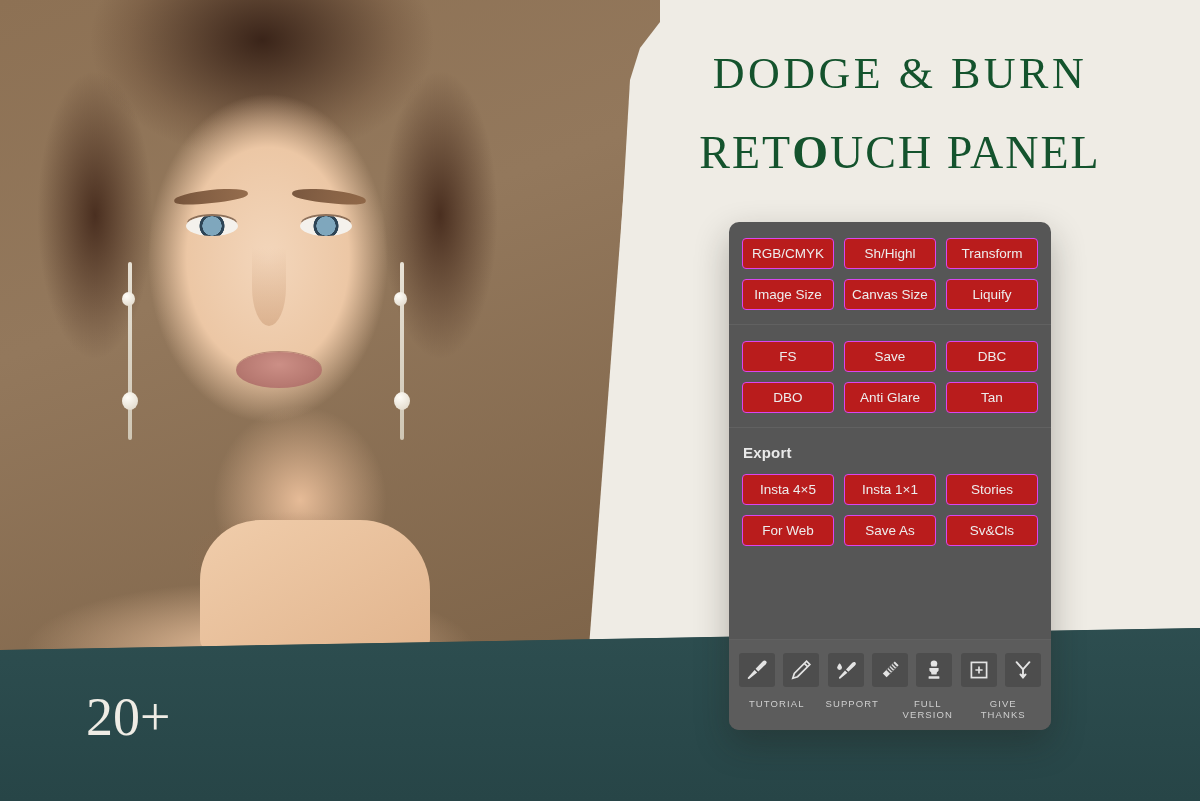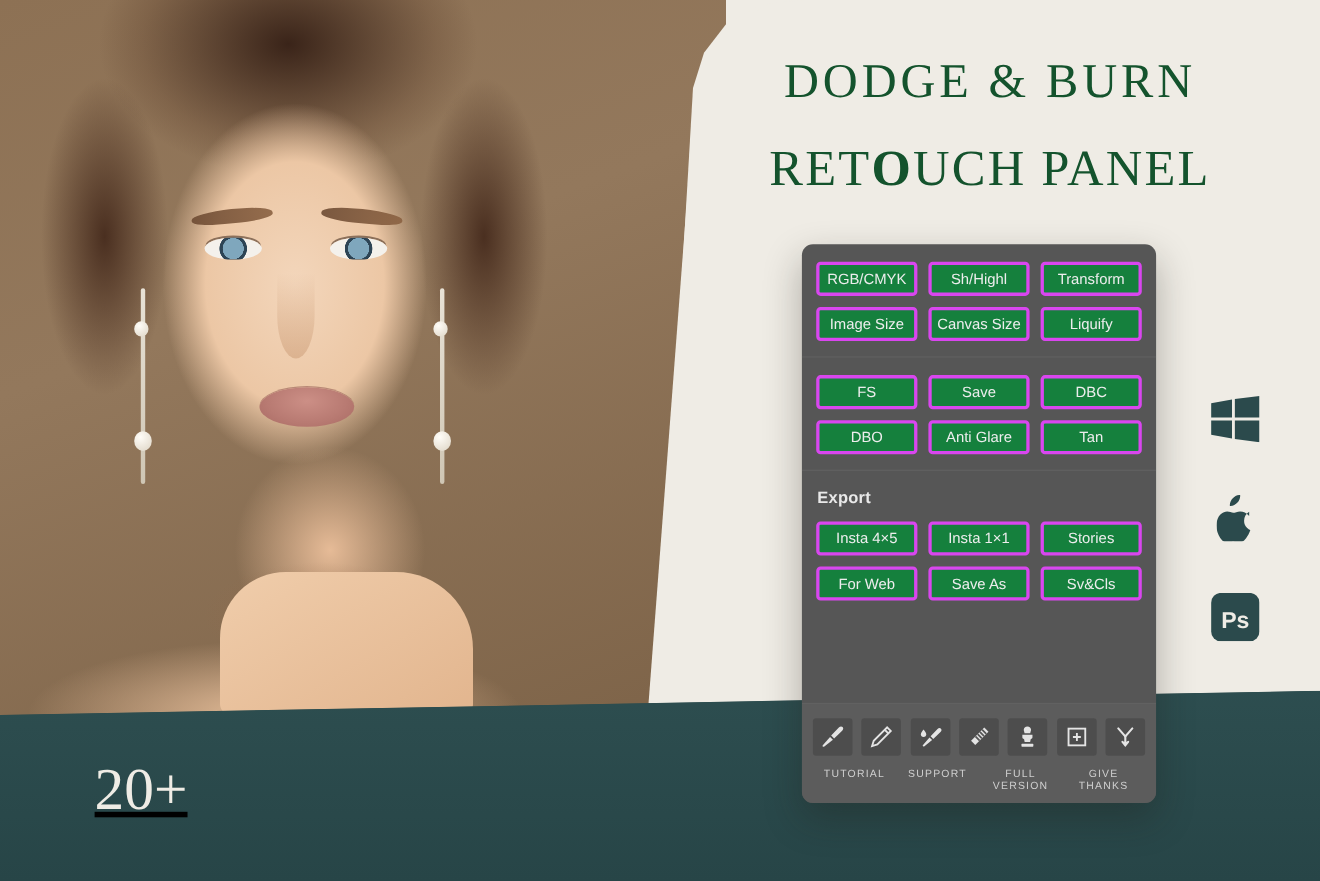--- a/index.html
+++ b/index.html
@@ -75,21 +75,21 @@
     clip-path:polygon(0 50px, 1200px 28px, 1200px 201px, 0 201px);}
 
   
   #headline{position:absolute;left:640px;top:52px;width:520px;text-align:center;
     color:#14532d;font-family:"Liberation Serif",serif;}
   #h1{font-size:44px;letter-spacing:3.5px;line-height:1;font-weight:400;}
   #h2{font-size:46px;letter-spacing:2px;line-height:1;font-weight:400;margin-top:34px;}
   #h2 .bold{font-weight:700;}
 
   
-  #foot{position:absolute;left:86px;top:690px;display:flex;align-items:flex-start;gap:22px;text-decoration:underline;}
+  #foot{position:absolute;left:86px;top:690px;display:flex;align-items:flex-start;gap:22px;}
   #foot-num{font-family:"Liberation Serif",serif;font-size:54px;color:#efece5;line-height:1;}
   #foot-txt{font-family:"Liberation Sans",sans-serif;font-size:34px;color:#efece5;
     letter-spacing:9px;line-height:1;font-weight:300;}
 
   
   #plats{position:absolute;left:1100px;top:358px;display:flex;flex-direction:column;
     align-items:center;gap:44px;color:#2b4a4c;}
   .plat{width:46px;height:46px;display:flex;align-items:center;justify-content:center;}
 
   
@@ -98,22 +98,22 @@
     background:#565656;border-radius:10px;
     box-shadow:0 14px 34px rgba(30,25,20,.30);
     display:flex;flex-direction:column;overflow:hidden;
   }
   .section{padding:16px 13px 14px 13px;}
   .section + .section{border-top:1px solid #616161;}
   .sec-title{color:#e9e9e9;font-size:15px;font-weight:700;margin:0 0 13px 1px;letter-spacing:.2px;}
   .btn-row{display:flex;gap:10px;margin-bottom:10px;}
   .btn-row:last-child{margin-bottom:0;}
   .pbtn{
-    flex:1;height:31px;border-radius:4px;background:#15803d;
-    border:3px solid #d946ef;color:#ededed;font-size:13.5px;
+    flex:1;height:31px;border-radius:4px;background:#b91c1c;
+    border:1px solid #d946ef;color:#ededed;font-size:13.5px;
     display:flex;align-items:center;justify-content:center;
     font-family:"Liberation Sans",sans-serif;box-sizing:border-box;
   }
   #toolbar{margin-top:auto;border-top:1px solid #616161;background:#5c5c5c;
     padding:13px 10px 10px 10px;}
   #tool-icons{display:flex;gap:7px;justify-content:space-between;}
   .tool{width:36px;height:34px;background:#4d4d4d;border-radius:3px;
     display:flex;align-items:center;justify-content:center;}
   #tool-labels{display:flex;margin-top:11px;color:#cfcfcf;font-size:9.5px;letter-spacing:1.1px;}
   #tool-labels span{flex:1;text-align:center;}
@@ -148,42 +148,20 @@
 
   <div id="headline">
     <div id="h1">DODGE &amp; BURN</div>
     <div id="h2"><span>RET</span><span class="bold">O</span><span>UCH PANEL</span></div>
   </div>
 
   <div id="foot">
     <div id="foot-num">20+</div>
   </div>
 
-  <div id="plats">
-    <div class="plat">
-      <svg width="44" height="42" viewBox="0 0 44 42" fill="#2b4a4c">
-        <path d="M0 6.5 19 3.2 19 19.6 0 19.6Z"></path>
-        <path d="M21.6 2.8 44 0 44 19.6 21.6 19.6Z"></path>
-        <path d="M0 22.2 19 22.2 19 38.6 0 35.3Z"></path>
-        <path d="M21.6 22.2 44 22.2 44 42 21.6 39.1Z"></path>
-      </svg>
-    </div>
-    <div class="plat">
-      <svg width="34" height="42" viewBox="0 0 34 42" fill="#2b4a4c">
-        <path d="M21.4 0c.3 2.6-.8 5.1-2.4 6.9-1.7 1.9-4.3 3.3-6.9 3.1-.4-2.5.9-5.2 2.4-6.8C16.3 1.1 19.1-.2 21.4 0z"></path>
-        <path d="M29.6 15.2c-2.9 1.8-4.6 4.6-4.6 8.2 0 4.1 2.4 7 5.7 8.5-1 3-2.3 5.3-3.9 7.4-2 2.6-4.1 4.2-6.5 4.2-2 0-3.2-.9-5.2-.9-2.1 0-3.4 1-5.1 1-2.4 0-4.6-1.8-6.7-4.6C.3 34.5-1 28.5.4 23.4c1.4-5.1 5.2-8.3 9.2-8.3 2.2 0 4 1.1 5.6 1.1 1.5 0 3.6-1.3 6.2-1.3 2.9 0 5.8 1.1 8.2 4.3z"></path>
-      </svg>
-    </div>
-    <div class="plat">
-      <svg width="44" height="44" viewBox="0 0 44 44">
-        <rect x="0" y="0" width="44" height="44" rx="9" fill="#2b4a4c"></rect>
-        <text x="22" y="31.5" text-anchor="middle" fill="#efece5" font-family="Liberation Sans, sans-serif" font-size="21" font-weight="700">Ps</text>
-      </svg>
-    </div>
-  </div>
 
   <div id="panel">
 
     <div class="section">
       <div class="btn-row">
         <div class="pbtn">RGB/CMYK</div>
         <div class="pbtn">Sh/Highl</div>
         <div class="pbtn">Transform</div>
       </div>
       <div class="btn-row">

